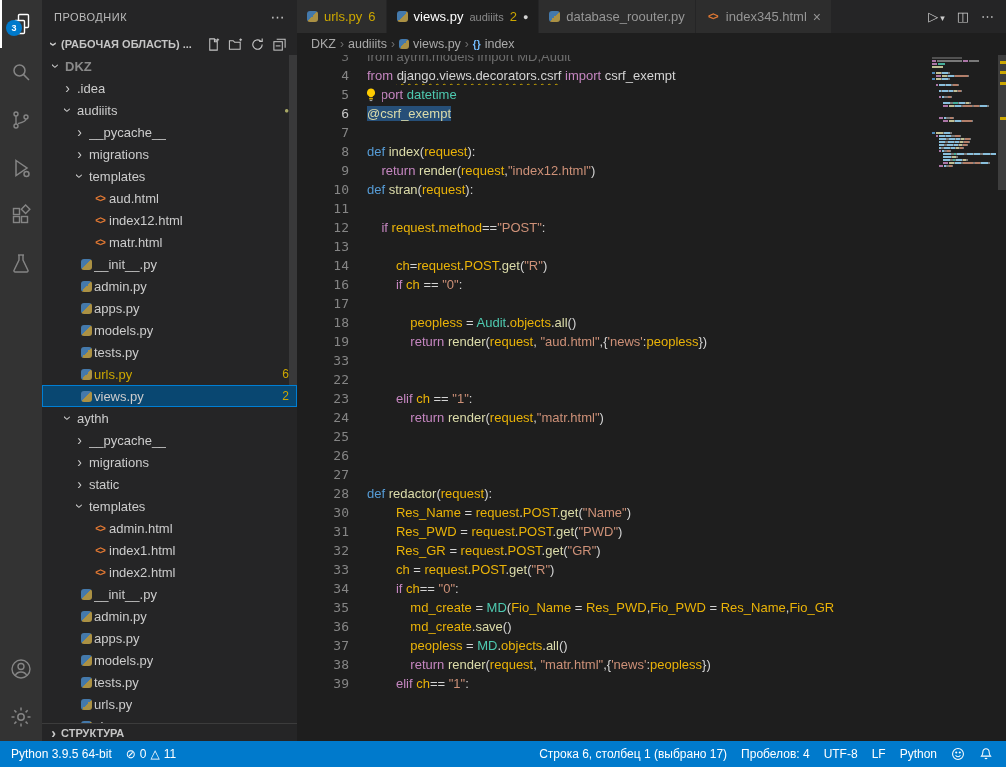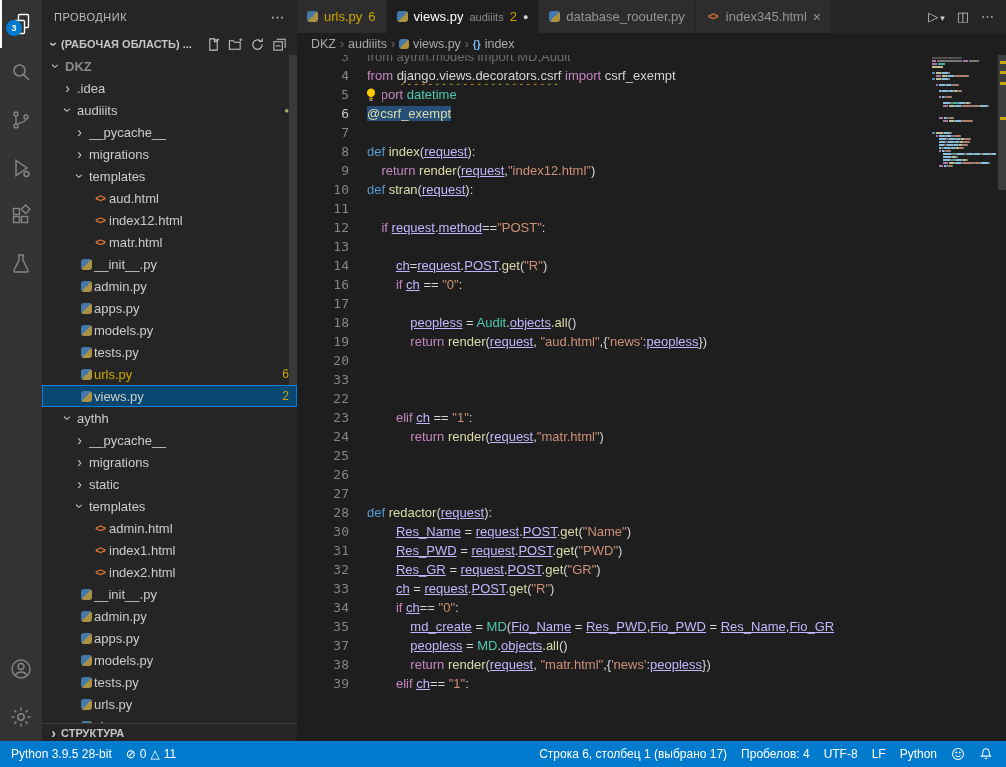--- a/index.html
+++ b/index.html
@@ -58,21 +58,21 @@
   .bcsep{color:#6e6e6e;font-size:12px;}
   .bcsym{color:#75beff;font-size:10px;font-weight:bold;}
   .pyicon.small{width:10px;height:10px;}
 
   .codewrap{position:absolute;top:55px;left:0;right:0;bottom:0;overflow:hidden;}
   .codelines{position:absolute;left:0;top:0;right:76px;bottom:0;overflow:hidden;margin-top:-8px;padding-left:0;}
   .line{position:relative;height:19px;line-height:19px;display:flex;white-space:pre;font-family:"DejaVu Sans Mono",monospace;font-size:13px;}
   .lnum{width:52px;text-align:right;color:#858585;flex:none;margin-right:18px;font-family:"DejaVu Sans Mono",monospace;}
   .lnum.activenum{color:#c6c6c6;}
   .lcode{flex:1;overflow:hidden;}
-  .tk-k{color:#C586C0;}.tk-d{color:#569CD6;}.tk-f{color:#DCDCAA;}.tk-v{color:#c4b5fd;text-decoration:underline;}
+  .tk-k{color:#C586C0;}.tk-d{color:#569CD6;}.tk-f{color:#DCDCAA;}.tk-v{color:#eab308;}
   .tk-c{color:#4EC9B0;}.tk-s{color:#CE9178;}.tk-p{color:#D4D4D4;}.tk-dim{color:#6e6e6e;}
   .dimline span{color:#6e6e6e !important;}
   .squig{text-decoration:underline wavy #cca700 1px;text-underline-offset:3px;}
   .selbg{background:#264f78;}
   .bulb{position:absolute;left:68px;top:2px;width:17px;height:17px;background:#1e1e1e;z-index:2;}
 
   .minimap{position:absolute;top:0;right:8px;width:68px;bottom:0;background:#1e1e1e;padding:2px 2px;}
   .mmrow{height:2px;margin-bottom:1px;display:flex;overflow:hidden;}
   .mmrow span{height:2px;display:inline-block;flex:none;opacity:.85;}
   .mm-k{background:#C586C0;}.mm-d{background:#569CD6;}.mm-f{background:#DCDCAA;}.mm-v{background:#9CDCFE;}
@@ -375,35 +375,35 @@
           <div class="line"><span class="lnum">9</span><span class="lcode"><span class="tk-p">    </span><span class="tk-k">return</span><span class="tk-p"> </span><span class="tk-f">render</span><span class="tk-p">(</span><span class="tk-v">request</span><span class="tk-p">,</span><span class="tk-s">"index12.html"</span><span class="tk-p">)</span></span></div>
           <div class="line"><span class="lnum">10</span><span class="lcode"><span class="tk-d">def</span><span class="tk-p"> </span><span class="tk-f">stran</span><span class="tk-p">(</span><span class="tk-v">request</span><span class="tk-p">):</span></span></div>
           <div class="line"><span class="lnum">11</span><span class="lcode"></span></div>
           <div class="line"><span class="lnum">12</span><span class="lcode"><span class="tk-p">    </span><span class="tk-k">if</span><span class="tk-p"> </span><span class="tk-v">request</span><span class="tk-p">.</span><span class="tk-v">method</span><span class="tk-p">==</span><span class="tk-s">"POST"</span><span class="tk-p">:</span></span></div>
           <div class="line"><span class="lnum">13</span><span class="lcode"></span></div>
           <div class="line"><span class="lnum">14</span><span class="lcode"><span class="tk-p">        </span><span class="tk-v">ch</span><span class="tk-p">=</span><span class="tk-v">request</span><span class="tk-p">.</span><span class="tk-v">POST</span><span class="tk-p">.</span><span class="tk-f">get</span><span class="tk-p">(</span><span class="tk-s">"R"</span><span class="tk-p">)</span></span></div>
           <div class="line"><span class="lnum">16</span><span class="lcode"><span class="tk-p">        </span><span class="tk-k">if</span><span class="tk-p"> </span><span class="tk-v">ch</span><span class="tk-p"> == </span><span class="tk-s">"0"</span><span class="tk-p">:</span></span></div>
           <div class="line"><span class="lnum">17</span><span class="lcode"></span></div>
           <div class="line"><span class="lnum">18</span><span class="lcode"><span class="tk-p">            </span><span class="tk-v">peopless</span><span class="tk-p"> = </span><span class="tk-c">Audit</span><span class="tk-p">.</span><span class="tk-v">objects</span><span class="tk-p">.</span><span class="tk-f">all</span><span class="tk-p">()</span></span></div>
           <div class="line"><span class="lnum">19</span><span class="lcode"><span class="tk-p">            </span><span class="tk-k">return</span><span class="tk-p"> </span><span class="tk-f">render</span><span class="tk-p">(</span><span class="tk-v">request</span><span class="tk-p">, </span><span class="tk-s">"aud.html"</span><span class="tk-p">,{</span><span class="tk-s">'news'</span><span class="tk-p">:</span><span class="tk-v">peopless</span><span class="tk-p">})</span></span></div>
-          <div class="line"><span class="lnum">20</span><span class="lcode"></span></div>
           <div class="line"><span class="lnum">33</span><span class="lcode"></span></div>
           <div class="line"><span class="lnum">22</span><span class="lcode"></span></div>
           <div class="line"><span class="lnum">23</span><span class="lcode"><span class="tk-p">        </span><span class="tk-k">elif</span><span class="tk-p"> </span><span class="tk-v">ch</span><span class="tk-p"> == </span><span class="tk-s">"1"</span><span class="tk-p">:</span></span></div>
           <div class="line"><span class="lnum">24</span><span class="lcode"><span class="tk-p">            </span><span class="tk-k">return</span><span class="tk-p"> </span><span class="tk-f">render</span><span class="tk-p">(</span><span class="tk-v">request</span><span class="tk-p">,</span><span class="tk-s">"matr.html"</span><span class="tk-p">)</span></span></div>
           <div class="line"><span class="lnum">25</span><span class="lcode"></span></div>
           <div class="line"><span class="lnum">26</span><span class="lcode"></span></div>
           <div class="line"><span class="lnum">27</span><span class="lcode"></span></div>
           <div class="line"><span class="lnum">28</span><span class="lcode"><span class="tk-d">def</span><span class="tk-p"> </span><span class="tk-f">redactor</span><span class="tk-p">(</span><span class="tk-v">request</span><span class="tk-p">):</span></span></div>
           <div class="line"><span class="lnum">30</span><span class="lcode"><span class="tk-p">        </span><span class="tk-v">Res_Name</span><span class="tk-p"> = </span><span class="tk-v">request</span><span class="tk-p">.</span><span class="tk-v">POST</span><span class="tk-p">.</span><span class="tk-f">get</span><span class="tk-p">(</span><span class="tk-s">"Name"</span><span class="tk-p">)</span></span></div>
           <div class="line"><span class="lnum">31</span><span class="lcode"><span class="tk-p">        </span><span class="tk-v">Res_PWD</span><span class="tk-p"> = </span><span class="tk-v">request</span><span class="tk-p">.</span><span class="tk-v">POST</span><span class="tk-p">.</span><span class="tk-f">get</span><span class="tk-p">(</span><span class="tk-s">"PWD"</span><span class="tk-p">)</span></span></div>
           <div class="line"><span class="lnum">32</span><span class="lcode"><span class="tk-p">        </span><span class="tk-v">Res_GR</span><span class="tk-p"> = </span><span class="tk-v">request</span><span class="tk-p">.</span><span class="tk-v">POST</span><span class="tk-p">.</span><span class="tk-f">get</span><span class="tk-p">(</span><span class="tk-s">"GR"</span><span class="tk-p">)</span></span></div>
           <div class="line"><span class="lnum">33</span><span class="lcode"><span class="tk-p">        </span><span class="tk-v">ch</span><span class="tk-p"> = </span><span class="tk-v">request</span><span class="tk-p">.</span><span class="tk-v">POST</span><span class="tk-p">.</span><span class="tk-f">get</span><span class="tk-p">(</span><span class="tk-s">"R"</span><span class="tk-p">)</span></span></div>
           <div class="line"><span class="lnum">34</span><span class="lcode"><span class="tk-p">        </span><span class="tk-k">if</span><span class="tk-p"> </span><span class="tk-v">ch</span><span class="tk-p">== </span><span class="tk-s">"0"</span><span class="tk-p">:</span></span></div>
           <div class="line"><span class="lnum">35</span><span class="lcode"><span class="tk-p">            </span><span class="tk-v">md_create</span><span class="tk-p"> = </span><span class="tk-c">MD</span><span class="tk-p">(</span><span class="tk-v">Fio_Name</span><span class="tk-p"> = </span><span class="tk-v">Res_PWD</span><span class="tk-p">,</span><span class="tk-v">Fio_PWD</span><span class="tk-p"> = </span><span class="tk-v">Res_Name</span><span class="tk-p">,</span><span class="tk-v">Fio_GR</span></span></div>
+          <div class="line"><span class="lnum">36</span><span class="lcode"><span class="tk-p">            </span><span class="tk-v">md_create</span><span class="tk-p">.</span><span class="tk-f">save</span><span class="tk-p">()</span></span></div>
           <div class="line"><span class="lnum">37</span><span class="lcode"><span class="tk-p">            </span><span class="tk-v">peopless</span><span class="tk-p"> = </span><span class="tk-c">MD</span><span class="tk-p">.</span><span class="tk-v">objects</span><span class="tk-p">.</span><span class="tk-f">all</span><span class="tk-p">()</span></span></div>
           <div class="line"><span class="lnum">38</span><span class="lcode"><span class="tk-p">            </span><span class="tk-k">return</span><span class="tk-p"> </span><span class="tk-f">render</span><span class="tk-p">(</span><span class="tk-v">request</span><span class="tk-p">, </span><span class="tk-s">"matr.html"</span><span class="tk-p">,{</span><span class="tk-s">'news'</span><span class="tk-p">:</span><span class="tk-v">peopless</span><span class="tk-p">})</span></span></div>
           <div class="line"><span class="lnum">39</span><span class="lcode"><span class="tk-p">        </span><span class="tk-k">elif</span><span class="tk-p"> </span><span class="tk-v">ch</span><span class="tk-p">== </span><span class="tk-s">"1"</span><span class="tk-p">:</span></span></div>
         </div>
       <div class="minimap">
           <div class="mmrow">
             <span class="mm-dim" style="width: 30px;"></span>
           </div>
           <div class="mmrow">
             <span class="mm-k" style="width: 4px;"></span>
@@ -684,21 +684,21 @@
         <div class="rtick" style="top:16px"></div>
         <div class="rtick" style="top:27px"></div>
         <div class="rtick" style="top:62px"></div>
       </div>
     </div>
   </div>
 
   <div class="statusbar">
     <div class="sb-left">
       <span class="sb-item">
-          <span>Python 3.9.5 28-bit</span>
+          <span>Python 3.9.5 64-bit</span>
         </span>
       <span class="sb-item">
         <span>⊘</span>
           <span>0</span>
         <span>△</span>
           <span>11</span>
       </span>
     </div>
     <div class="sb-right">
       <span class="sb-item">Строка 6, столбец 1 (выбрано 17)</span>

